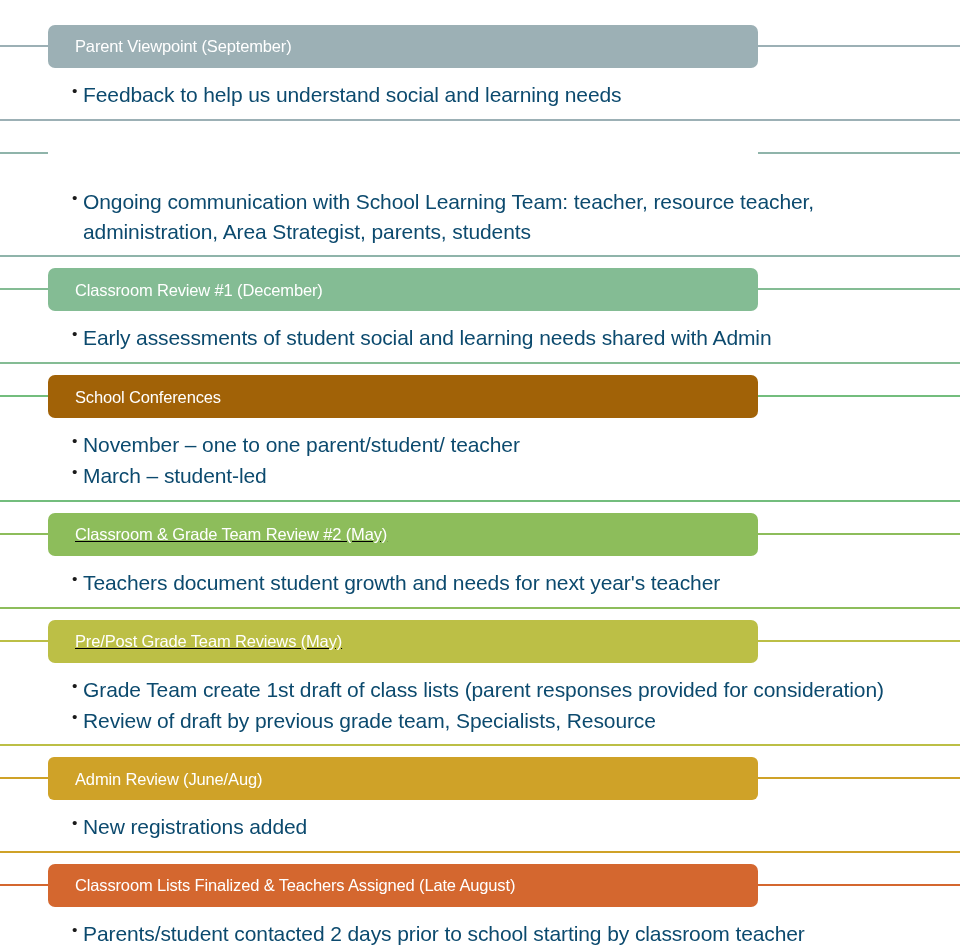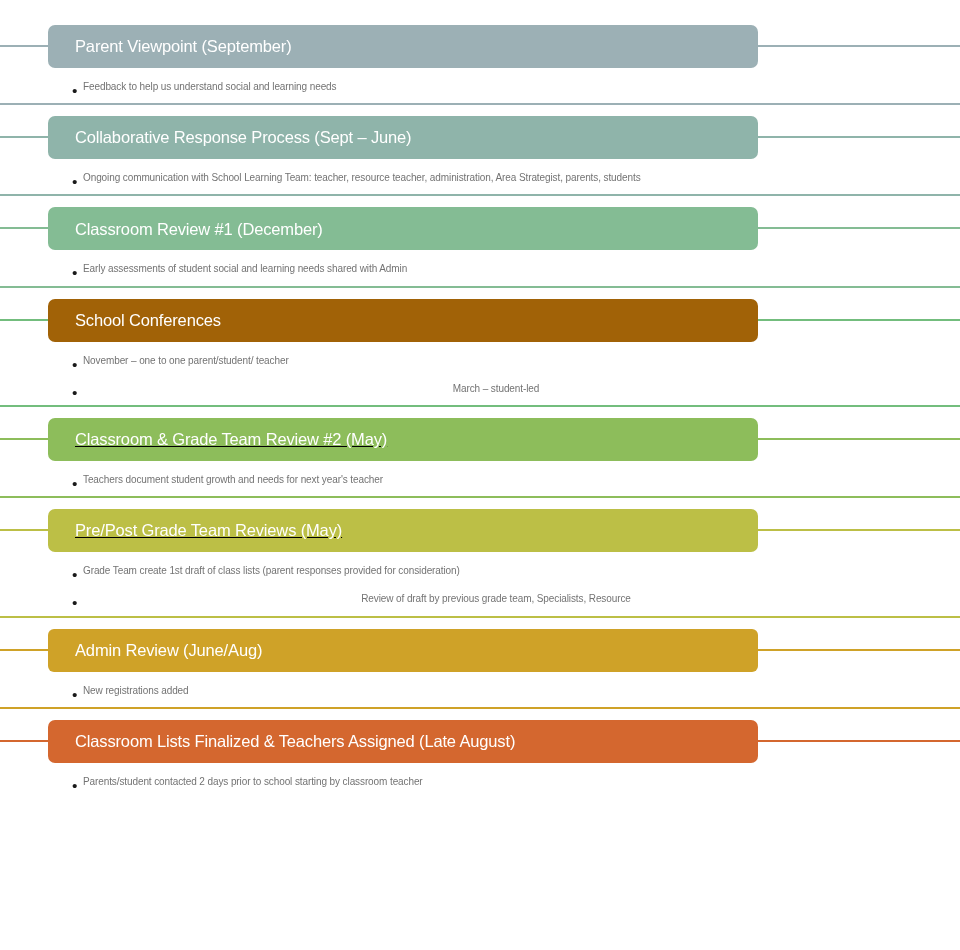--- a/index.html
+++ b/index.html
@@ -68,28 +68,28 @@
     top: 20px;
     height: 2px;
   }
 
   
   .bullets {
     padding: 12px 0 0 72px;
   }
   .bullet {
     position: relative;
-    font-size: 10px;
-    color: #737373;
+    font-size: 21px;
+    color: #0c4a6e;
     line-height: 1.42;
     padding-left: 11px;
     letter-spacing: -0.1px;
     max-width: 826px;
   }
-  .bullet + .bullet { margin-top: 14px; text-align: center; }
+  .bullet + .bullet { margin-top: 1px; }
   .bullet::before {
     content: "\2022";
     position: absolute;
     left: 0;
     top: 0;
     font-size: 15.5px;
     line-height: 1.42;
     color: #1a1a1a;
   }
 
@@ -118,23 +118,20 @@
           <div class="bullet">Feedback to help us understand social and learning needs</div>
         </div>
         <div class="sep-gap-top"></div>
         <div class="separator" style="background: rgb(156, 176, 181);"></div>
         <div class="sep-gap-bottom"></div>
       </div>
       <div class="stage-block">
         <div class="bar-row">
           <div class="connector-left" style="background: rgb(143, 180, 170);"></div>
           <div class="connector-right" style="background: rgb(143, 180, 170);"></div>
-          <div class="bar" style="background: rgb(143, 180, 170);">
-            <div class="bar-title">Collaborative Response Process (Sept – June)</div>
-          </div>
         </div>
         <div class="bullets">
           <div class="bullet">Ongoing communication with School Learning Team:  teacher, resource teacher, administration, Area Strategist, parents, students</div>
         </div>
         <div class="sep-gap-top"></div>
         <div class="separator" style="background: rgb(143, 180, 170);"></div>
         <div class="sep-gap-bottom"></div>
       </div>
       <div class="stage-block">
         <div class="bar-row">

